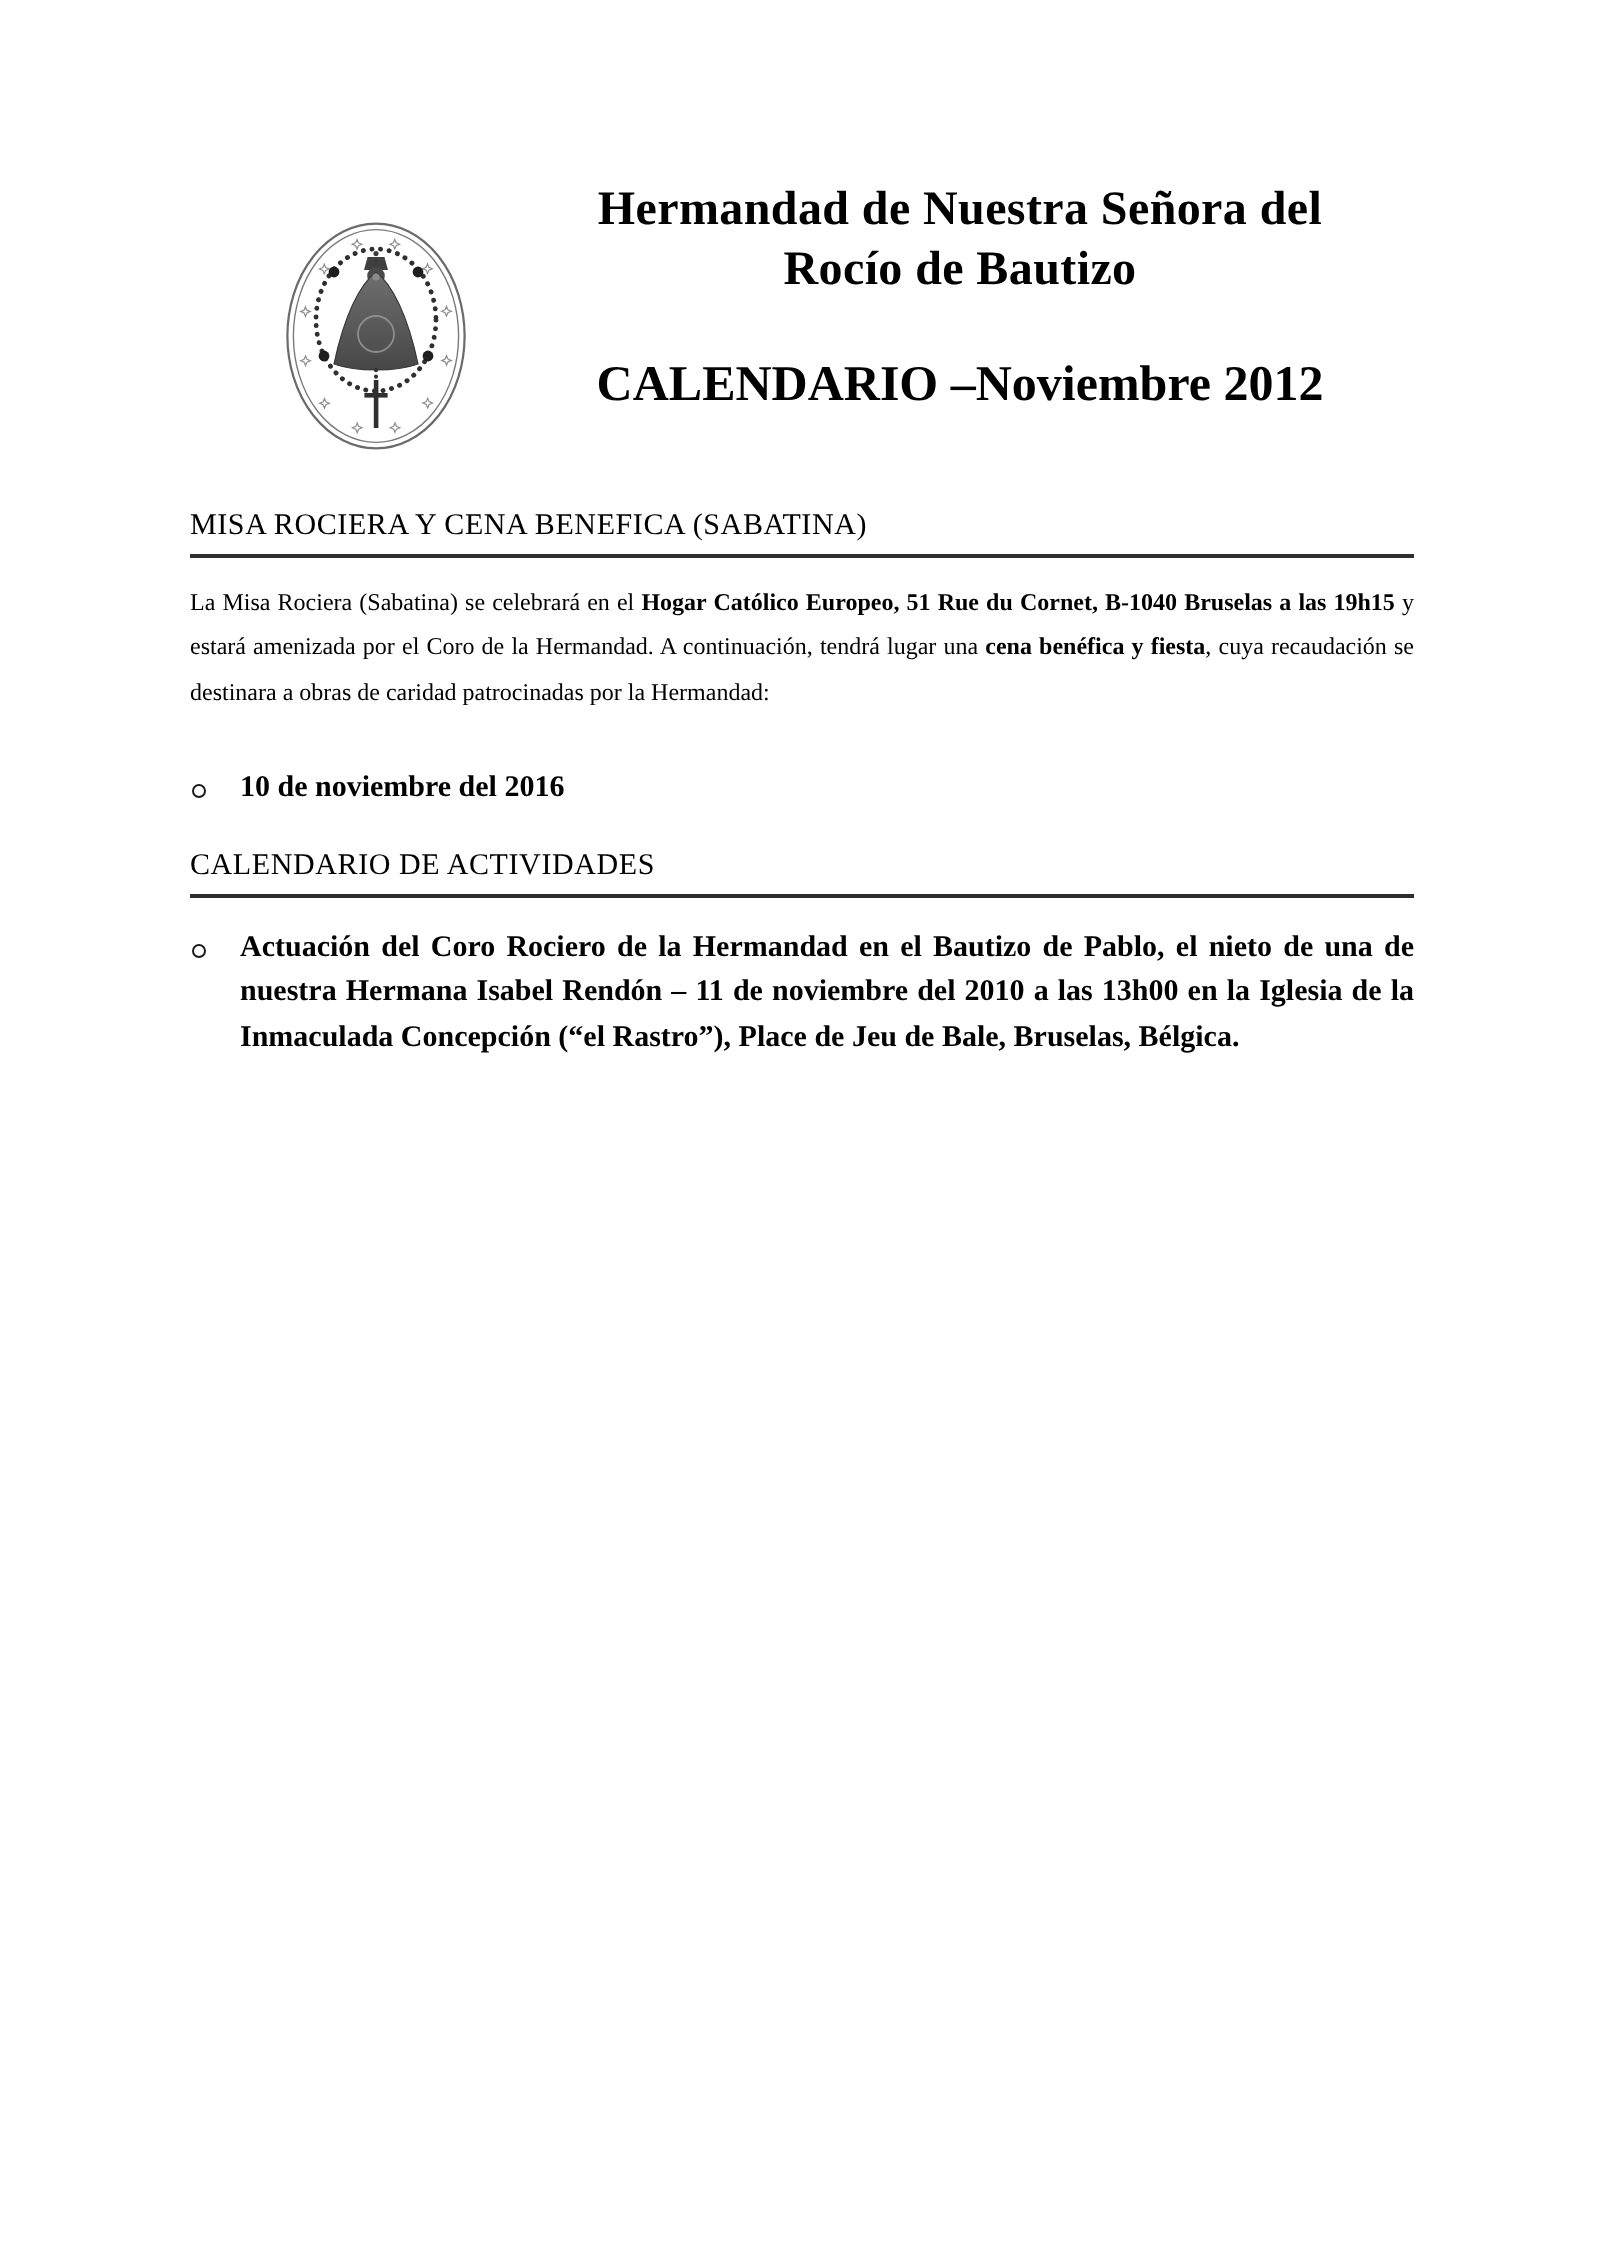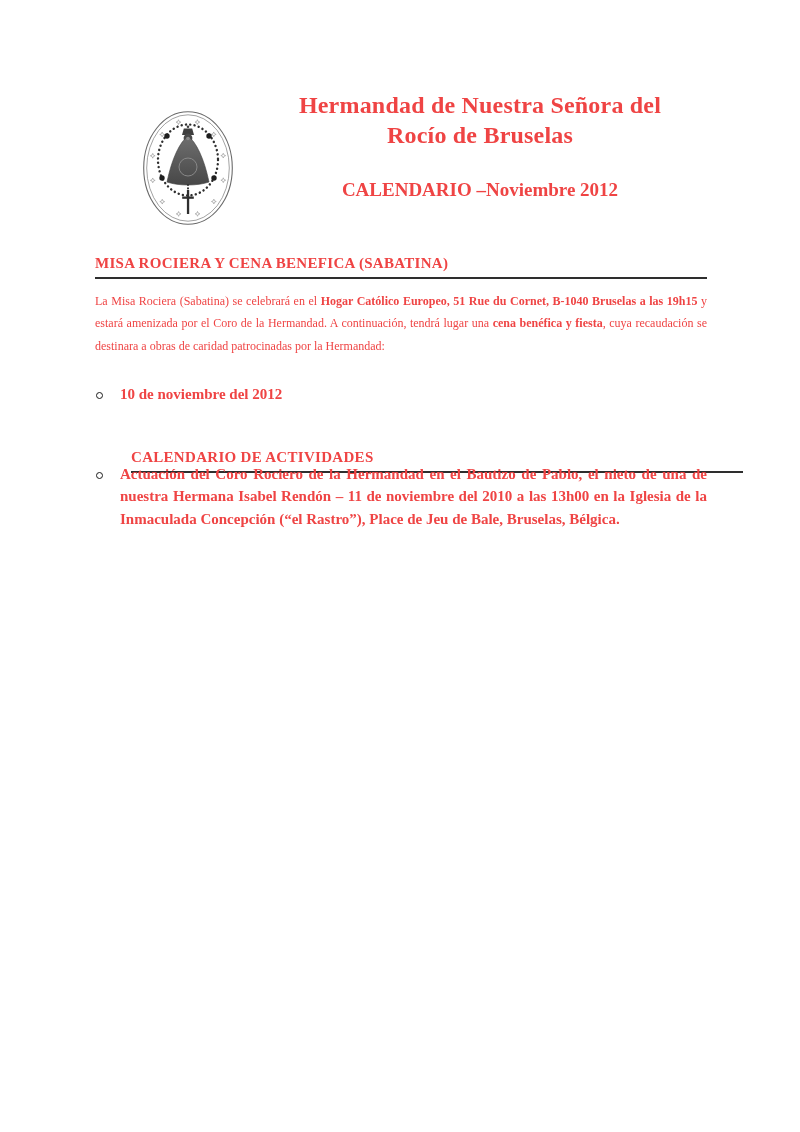--- a/index.html
+++ b/index.html
@@ -2,51 +2,51 @@
 <html><head>
 <meta charset="utf-8">
 <style>
   * { margin:0; padding:0; box-sizing:border-box; }
   html,body { background:#ffffff; }
   .page {
     position:relative;
     width:800px; height:1132px;
     background:#ffffff;
     font-family:"Liberation Serif","DejaVu Serif",serif;
-    color:#ef4444;
+    color:#000000;
     overflow:hidden;
   }
   
   .logo {
     position:absolute; left:142px; top:110px;
     width:92px; height:117px;
   }
   .title-block {
     position:absolute; left:240px; top:90px; width:480px;
     text-align:center;
   }
   .doc-title {
     font-size:24px; font-weight:bold; line-height:30px;
     letter-spacing:0.2px;
   }
   .doc-subtitle {
     position:absolute; left:240px; top:179px; width:480px;
     text-align:center;
-    font-size:19px; font-weight:bold;
+    font-size:25px; font-weight:bold;
   }
   
   .section-heading {
     position:absolute; left:95px; width:612px;
-    font-size:15px; font-weight:bold; line-height:19px;
+    font-size:15px; font-weight:normal; line-height:19px;
     letter-spacing:0.3px;
     padding-bottom:4px;
     border-bottom:2px solid #2e2e2e;
   }
   #sec1-heading { top:254px; }
-  #sec2-heading { top:448px;margin-left:36px; }
+  #sec2-heading { top:424px; }
   .body-par {
     position:absolute; left:95px; width:612px;
     font-size:12px; line-height:22.3px;
     text-align:justify;
   }
   #sec1-paragraph { top:290px; }
   .b { font-weight:bold; }
   .bullet-item {
     position:absolute; left:95px; width:612px;
     font-size:15px; line-height:22.3px;
@@ -117,32 +117,32 @@
         <line x1="46" y1="75" x2="46" y2="81" stroke="#2f2f2f" stroke-width="2" stroke-dasharray="0.1 3.2" stroke-linecap="round"></line>
         <rect x="44.9" y="80" width="2.3" height="24" fill="#2f2f2f"></rect>
         <rect x="40.2" y="86.5" width="11.6" height="2.3" fill="#2f2f2f"></rect>
       </g>
     </svg>
   </div>
 
   <div class="title-block">
     <div class="doc-title">
       <span>Hermandad de Nuestra Señora del</span><br>
-      <span>Rocío de Bruselas</span>
+      <span>Rocío de Bautizo</span>
     </div>
   </div>
   <div class="doc-subtitle">CALENDARIO –Noviembre 2012</div>
 
   <div class="section-heading" id="sec1-heading">MISA ROCIERA Y CENA BENEFICA (SABATINA)</div>
 
   <p class="body-par" id="sec1-paragraph"><span>La Misa Rociera (Sabatina) se celebrará en el </span><span class="b">Hogar Católico Europeo, 51 Rue du Cornet, B-1040 Bruselas a las 19h15</span><span> y estará amenizada por el Coro de la Hermandad. A continuación, tendrá lugar una </span><span class="b">cena benéfica y fiesta</span><span>, cuya recaudación se destinara a obras de caridad patrocinadas por la Hermandad:</span></p>
 
   <div class="bullet-item" id="sec1-bullet">
     <span class="bullet-marker"></span>
-    <span class="bullet-text">10 de noviembre del 2012</span>
+    <span class="bullet-text">10 de noviembre del 2016</span>
   </div>
 
   <div class="section-heading" id="sec2-heading">CALENDARIO DE ACTIVIDADES</div>
 
   <div class="bullet-item justify" id="sec2-bullet">
     <span class="bullet-marker"></span>
     <span class="bullet-text">Actuación del Coro Rociero de la Hermandad en el Bautizo de Pablo, el nieto de una de nuestra Hermana Isabel Rendón – 11 de noviembre del 2010 a las 13h00 en la Iglesia de la Inmaculada Concepción (“el Rastro”), Place de Jeu de Bale, Bruselas, Bélgica.</span>
   </div>
 
 </div>

